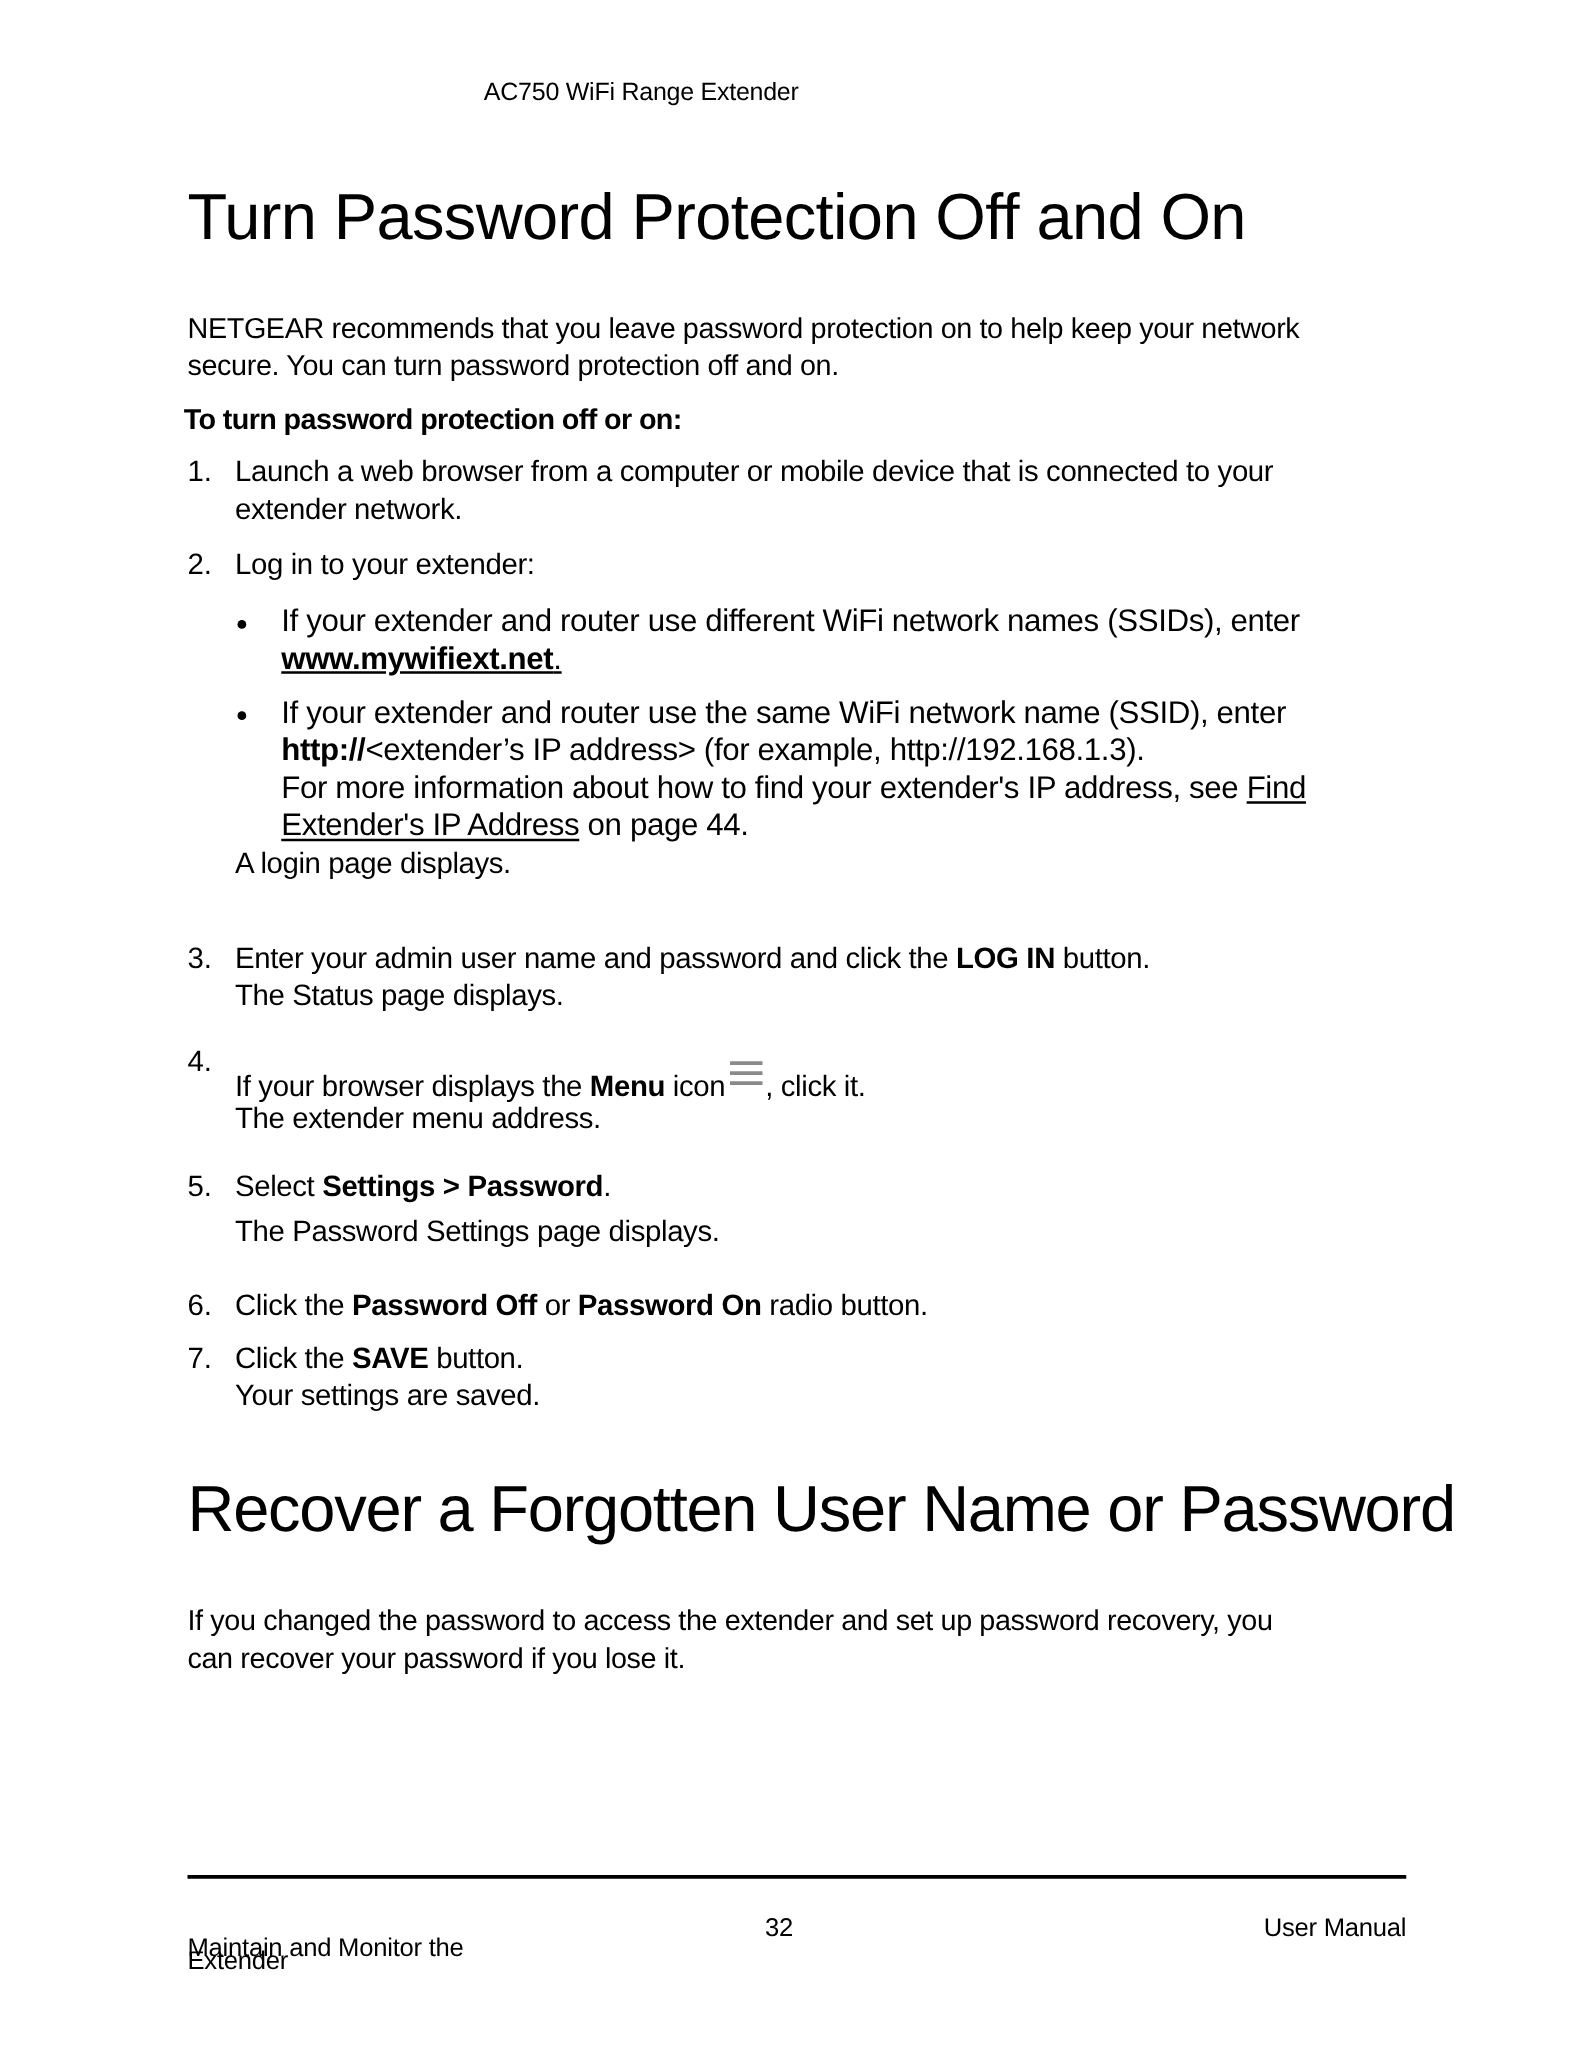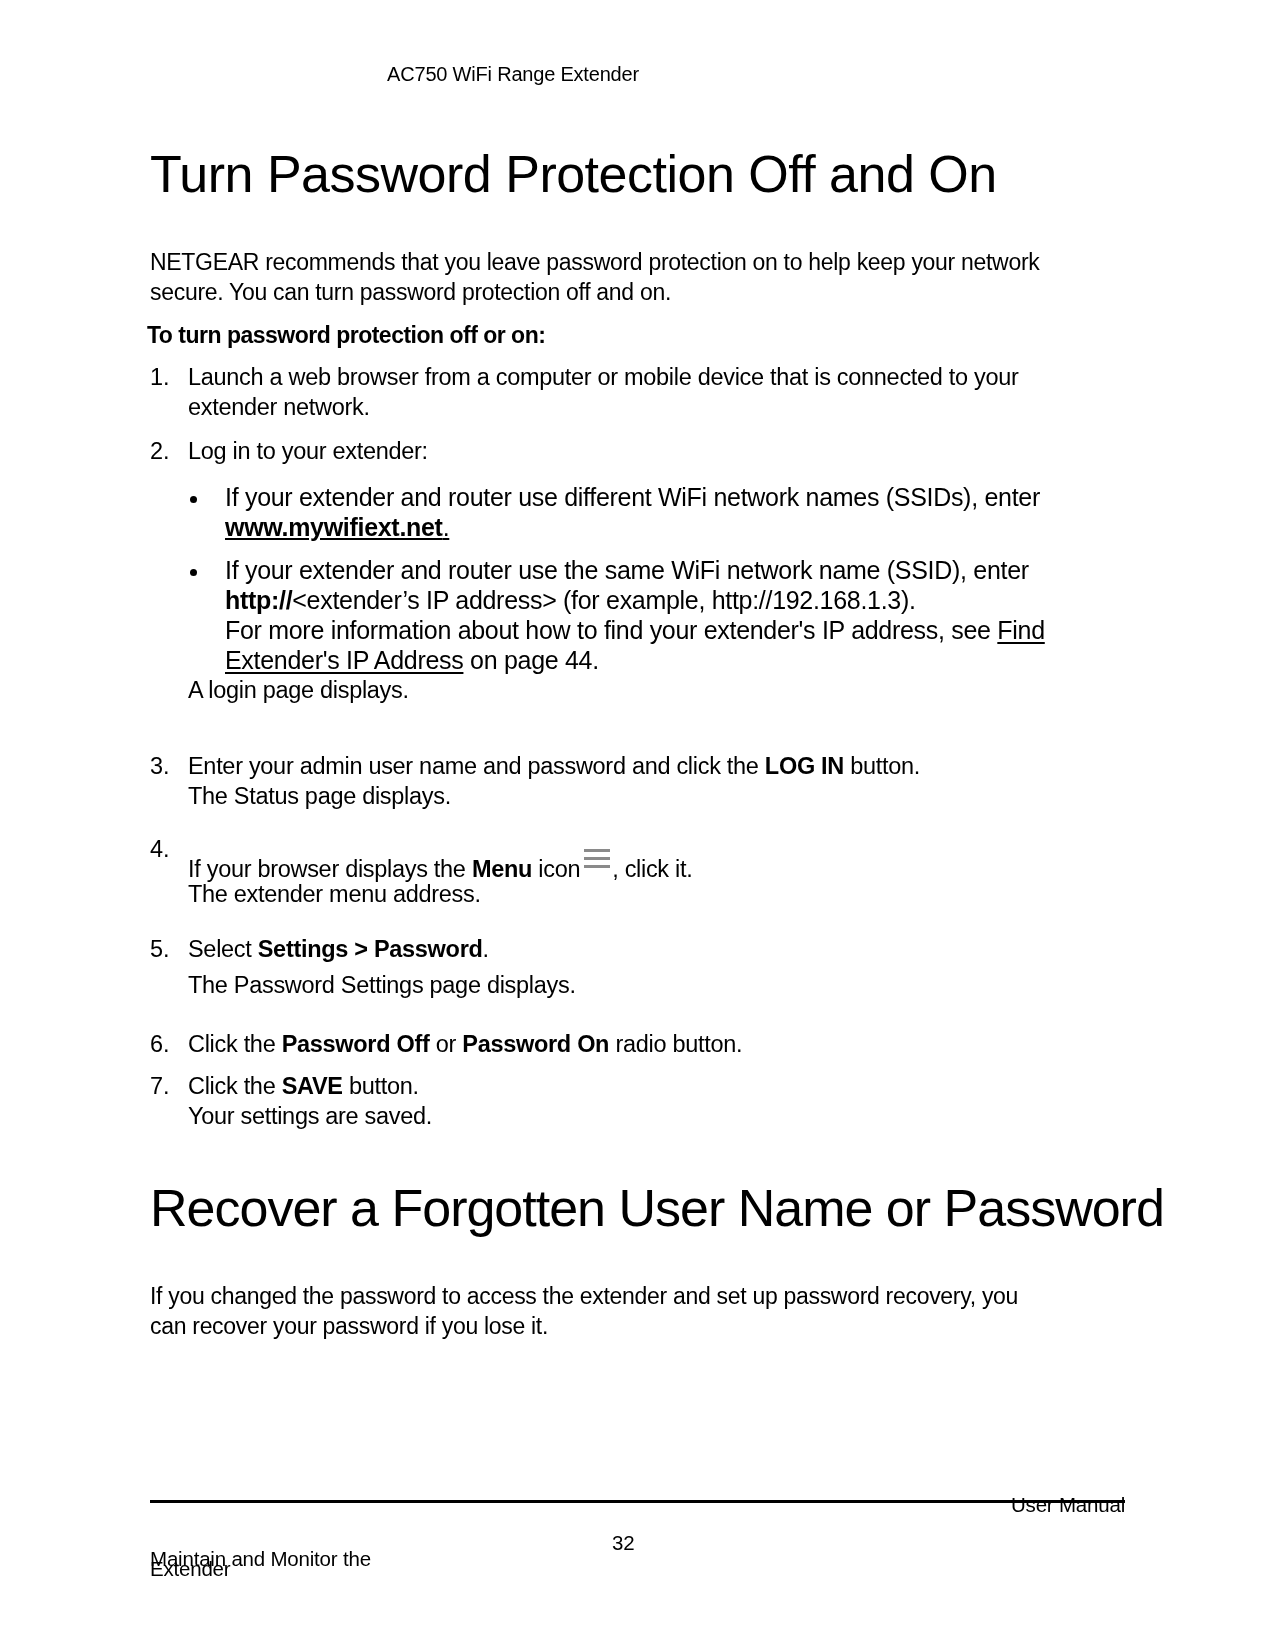--- a/index.html
+++ b/index.html
@@ -89,13 +89,13 @@
 </div>
 
 <div class="abs h1" style="top:1178px; letter-spacing:-1px;">Recover a Forgotten User Name or Password</div>
 <div class="abs body-text" style="left:150px; top:1281px;">If you changed the password to access the extender and set up password recovery, you</div>
 <div class="abs body-text" style="left:150px; top:1311px;">can recover your password if you lose it.</div>
 
 <div class="abs footer-rule"></div>
 <div class="abs footer-text" style="left:150px; top:1530px;margin-top:16px;">Maintain and Monitor the</div>
 <div class="abs footer-text" style="left:150px; top:1556px;">Extender</div>
 <div class="abs footer-text" style="left:612px; top:1530px; width:52px; ">32</div>
-<div class="abs footer-text" style="left:925px; top:1492px; width:200px; text-align:right;">User Manual</div>
+<div class="abs footer-text" style="left:925px; top:1530px; width:200px; text-align:right;">User Manual</div>
 
 </body></html>

